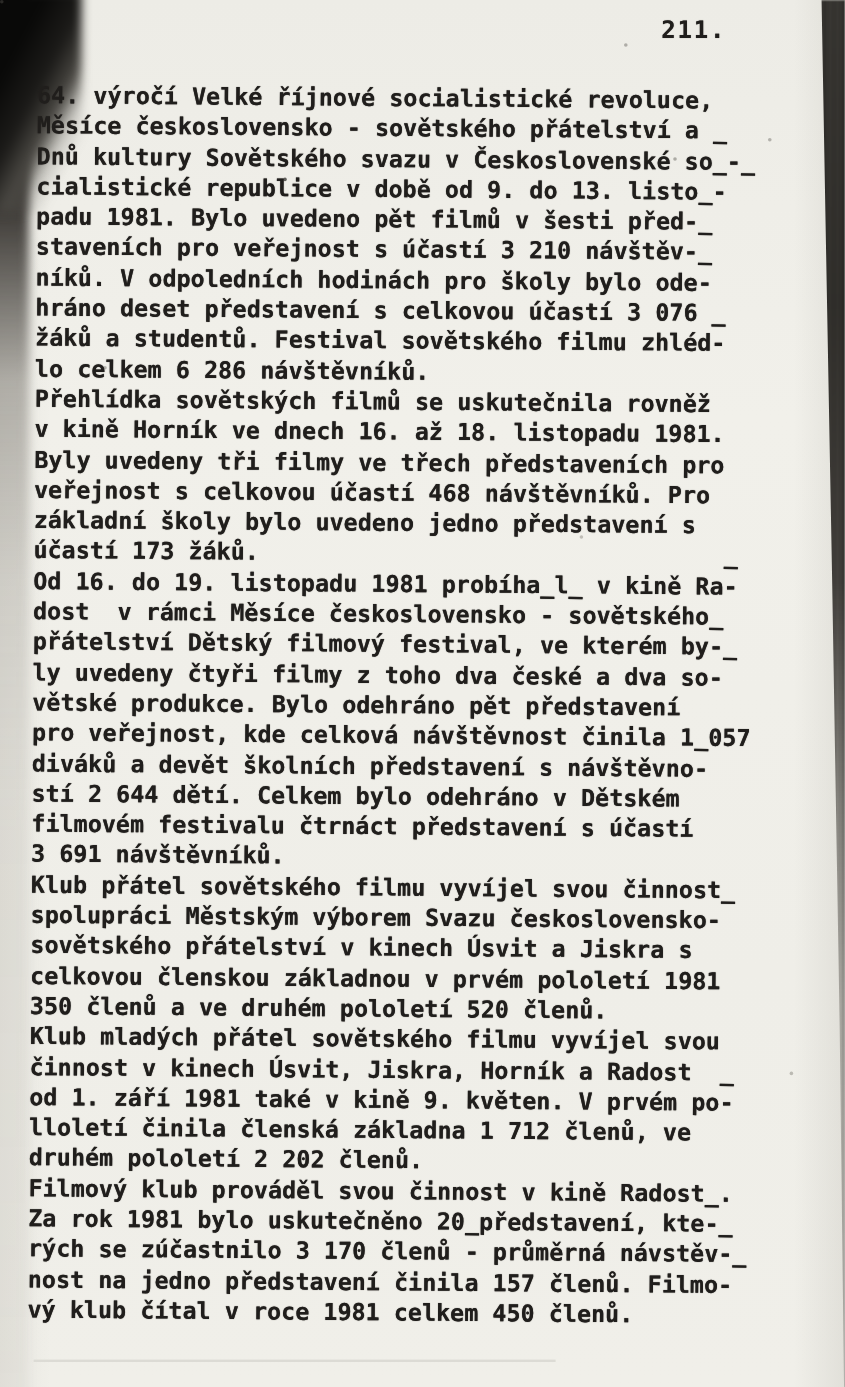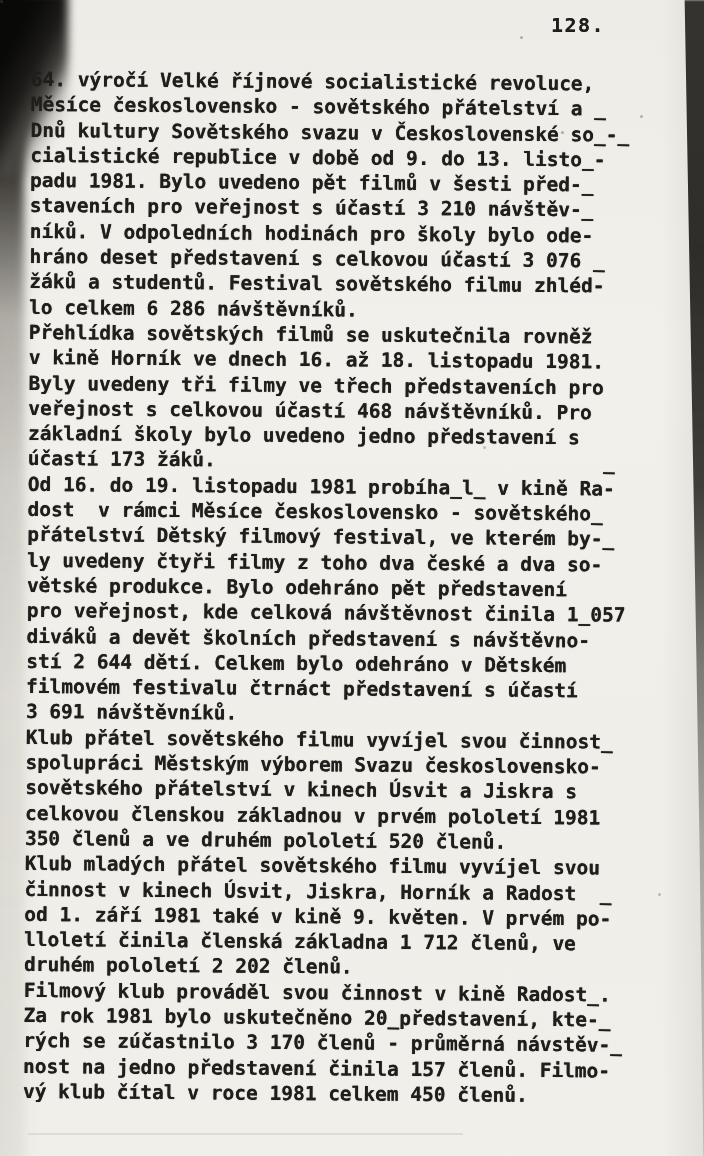--- a/index.html
+++ b/index.html
@@ -93,21 +93,21 @@
 </head>
 <body>
 
 <div class="scan">
   <div class="left-shade"></div>
   <div class="corner-shade"></div>
   <div class="right-edge"></div>
   <div class="bottom-line"></div>
   <div class="paper-specks"></div>
 
-  <div class="page-number">128.</div>
+  <div class="page-number">211.</div>
 
   <div class="text-block">
       <div class="text-line">64. výročí Velké říjnové socialistické revoluce,</div>
       <div class="text-line">Měsíce československo - sovětského přátelství a _</div>
       <div class="text-line">Dnů kultury Sovětského svazu v Československé so̲-̲</div>
       <div class="text-line">cialistické republice v době od 9. do 13. listo̲-</div>
       <div class="text-line">padu 1981. Bylo uvedeno pět filmů v šesti před-̲</div>
       <div class="text-line">staveních pro veřejnost s účastí 3 210 návštěv-_</div>
       <div class="text-line">níků. V odpoledních hodinách pro školy bylo ode-</div>
       <div class="text-line">hráno deset představení s celkovou účastí 3 076 _</div>

